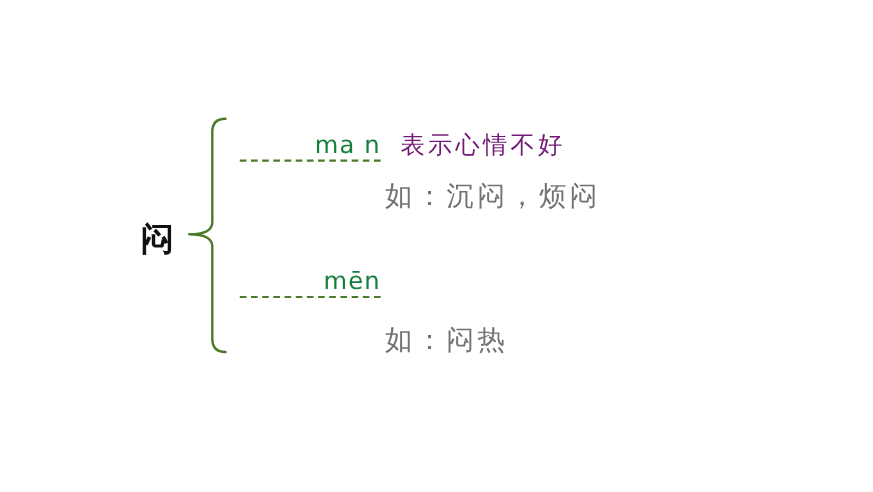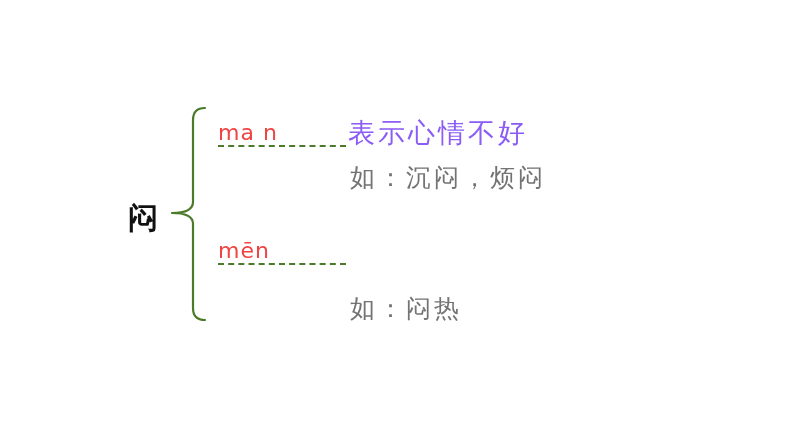--- a/index.html
+++ b/index.html
@@ -46,46 +46,46 @@
       right: 0;
       bottom: 3px;
       height: 0;
       border-bottom: 2px dashed #4a7a2a;
     }
     .blank .py {
       position: absolute;
       left: 0;
       right: 0;
       bottom: 5px;
-      text-align: left;
+      text-align: right;
       font-family: "DejaVu Sans", "Liberation Sans", sans-serif;
       font-size: 22px;
       line-height: 24px;
-      color: #ef4444;
+      color: #15803d;
       letter-spacing: 1px;
     }
     .meaning {
-      font-size: 27px;
+      font-size: 22px;
       line-height: 34px;
-      color: #8b5cf6;
+      color: #701a75;
       letter-spacing: 3px;
-      margin-left: 2px;
+      margin-left: 18px;
       white-space: nowrap;
     }
     .example {
       font-size: 25px;
       line-height: 32px;
       color: #737373;
       letter-spacing: 3px;
       white-space: nowrap;
     }
     .row1 { left: 218px; top: 114px; }
     .row1 .blank { width: 128px; }
     .ex1 { left: 350px; top: 162px; }
-    .row2 { left: 218px; top: 238px; flex-direction: column; }
+    .row2 { left: 218px; top: 238px; }
     .row2 .blank { width: 128px; }
     .ex2 { left: 350px; top: 293px; text-align: right; }
   </style>
 </head>
 <body>
 
 <div class="abs head-char">闷</div>
 
 <svg class="abs brace" viewBox="0 0 44 222" width="44" height="222">
   <path d="M37 4 Q25 4 25 16 L25 98 Q25 109 4 109 Q25 109 25 120 L25 204 Q25 216 37 216" fill="none" stroke="#4a7a2a" stroke-width="2.2" stroke-linecap="round" stroke-linejoin="round"></path>

